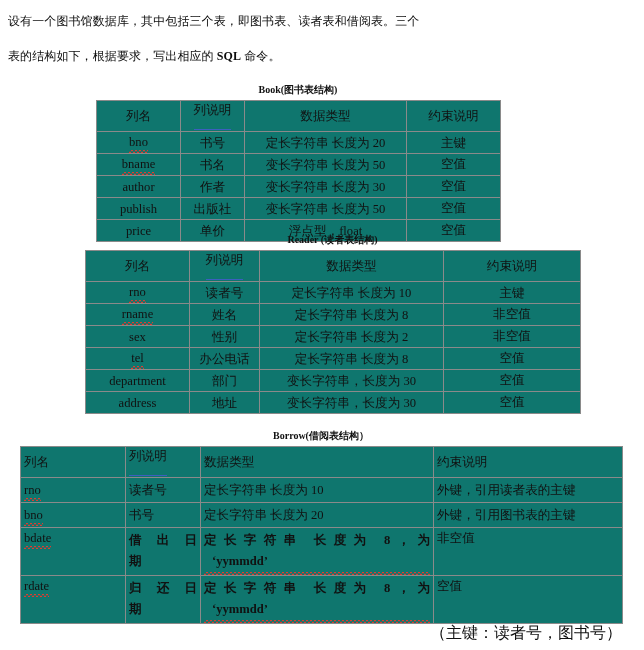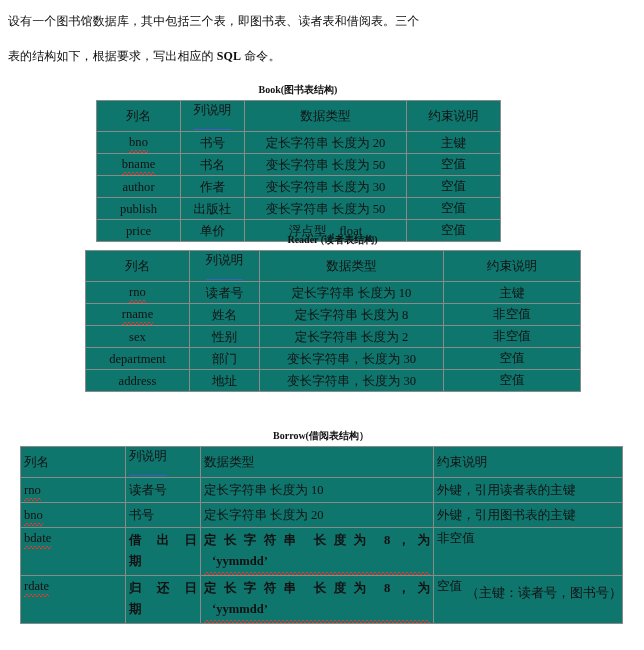--- a/index.html
+++ b/index.html
@@ -132,22 +132,22 @@
     text-align: justify;
     text-align-last: justify;
     line-height: 21px;
   }
   .quote { display: block; line-height: 21px; padding-left: 8px; }
 
   
   .footnote {
     position: absolute;
     right: 22px;
-    top: 584px;
-    font-size: 13px;
+    top: 624px;
+    font-size: 16px;
     line-height: 18px;
     color: #111;
     white-space: nowrap;
   }
 </style>
 </head>
 <body>
 
 <div class="intro">
   <div>设有一个图书馆数据库，其中包括三个表，即图书表、读者表和借阅表。三个</div>
@@ -230,20 +230,26 @@
         <td><span class="u-black sp on-black">rname</span></td>
         <td>姓名</td>
         <td>定长字符串  长度为 8</td>
         <td><span class="u-black">非空值</span></td>
       </tr>
       <tr>
         <td>sex</td>
         <td>性别</td>
         <td>定长字符串  长度为 2</td>
         <td><span class="u-black">非空值</span></td>
+      </tr>
+      <tr>
+        <td><span class="u-black sp on-black">tel</span></td>
+        <td>办公电话</td>
+        <td>定长字符串  长度为 8</td>
+        <td><span class="u-black">空值</span></td>
       </tr>
       <tr>
         <td>department</td>
         <td>部门</td>
         <td>变长字符串，长度为 30</td>
         <td><span class="u-black">空值</span></td>
       </tr>
       <tr>
         <td>address</td>
         <td>地址</td>

